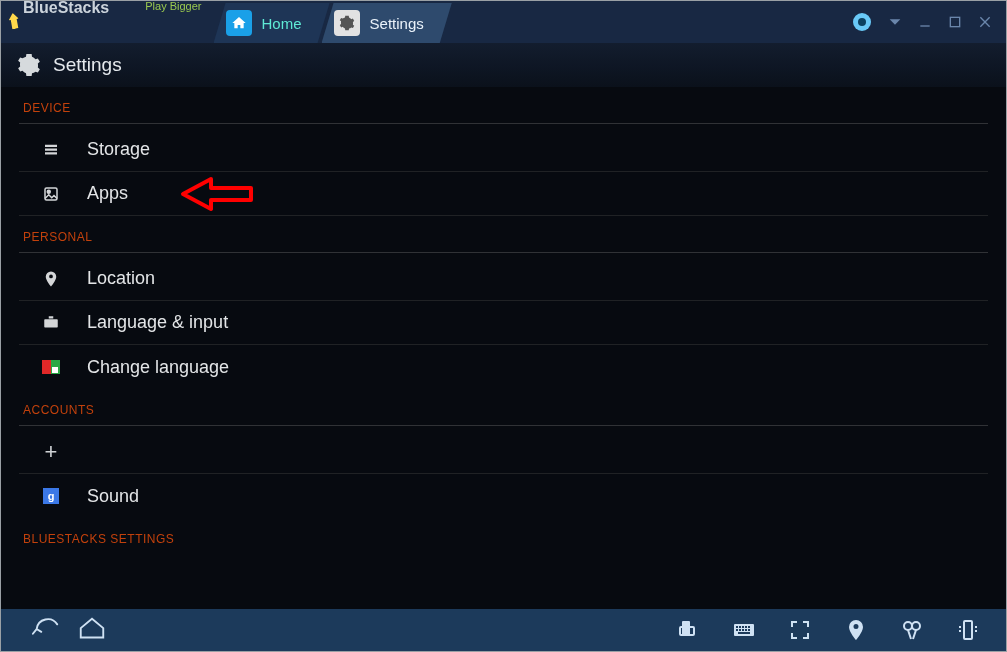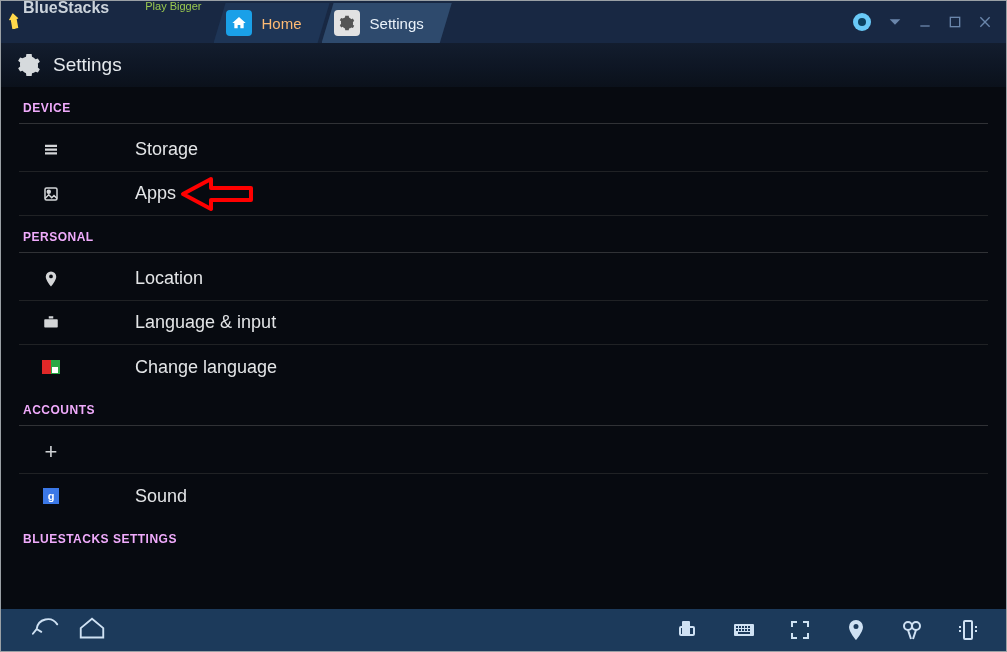--- a/index.html
+++ b/index.html
@@ -62,21 +62,21 @@
 
   .tab{
     display:flex;align-items:center;
     height:40px;
     padding:0 28px 0 12px;
     font-size:15px;
     position:relative;
     clip-path:polygon(12px 0,100% 0,calc(100% - 12px) 100%,0 100%);
     margin-left:-8px;
   }
-  .tab.inactive{background:#1e3556;color:#fdba74;}
+  .tab.inactive{background:#1e3556;color:#5eead4;}
   .tab.active  {background:#2e4a6d;color:#eaf2fa;}
 
   .tab-icon-box{
     width:26px;height:26px;border-radius:4px;
     display:flex;align-items:center;justify-content:center;
     margin-right:10px;flex:0 0 auto;
   }
   .tab-icon-home{background:#1aa0e8;}
   .tab-icon-settings{background:#e2e2e2;}
 
@@ -117,32 +117,32 @@
   
   .list{
     flex:1 1 auto;
     background:#070a10;
     padding:0 18px;
     overflow:hidden;                      
     position:relative;
   }
 
   .section-title{
-    font-size:12px;font-weight:700;
+    font-size:12px;font-weight:400;
     letter-spacing:.5px;
-    color:#f0abfc;
+    color:#c2410c;
     padding:14px 4px 8px;
   }
   .section-rule{height:1px;background:#303236;margin-bottom:4px;}
 
   .row{
     display:flex;align-items:center;
     height:44px;
     border-bottom:1px solid #202225;
-    font-size:18px;color:#e3e5e7;gap:48px;
+    font-size:18px;color:#e3e5e7;
   }
   .row.last{border-bottom:none;}
   .row-icon{
     width:20px;height:20px;
     margin:0 26px 0 22px;
     display:flex;align-items:center;justify-content:center;
     flex:0 0 20px;
     color:#d4d6d8;
   }
   .row-icon svg{width:18px;height:18px;}

